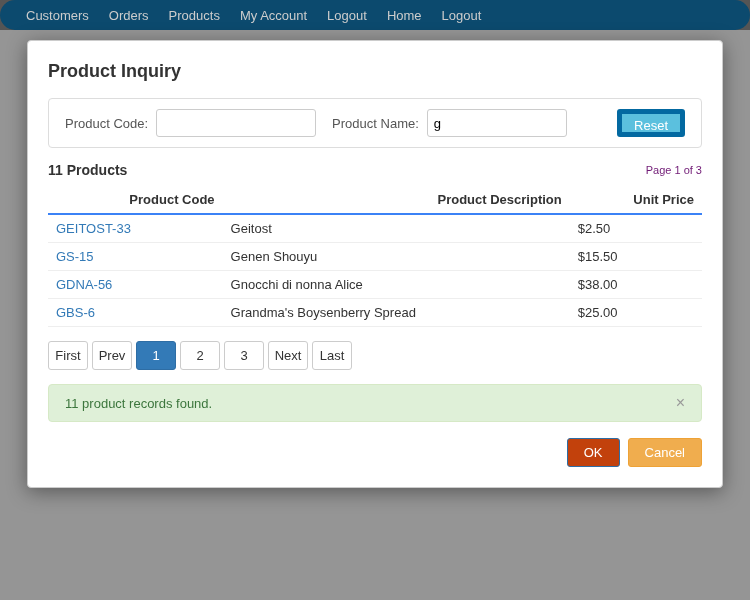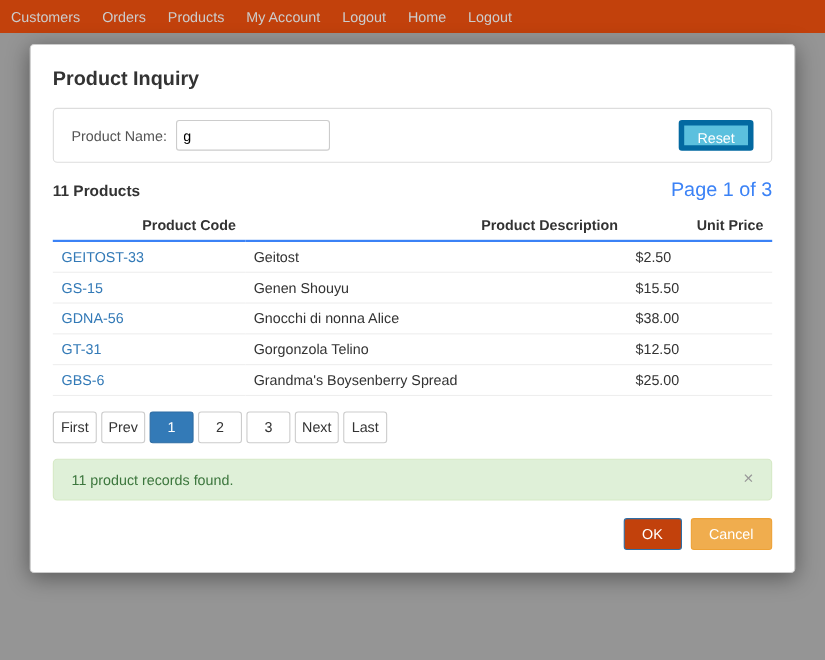--- a/index.html
+++ b/index.html
@@ -8,26 +8,27 @@
       font-size: 14px;
       background: #555;
       width: 750px;
       height: 600px;
       overflow: hidden;
       position: relative;
     }
 
     
     .nav-bar {
-      background: #c2410c;
+      background: #0c4a6e;
       height: 30px;
       display: flex;
       align-items: center;
-      padding: 0 10px;
+      padding: 0 26px;
       gap: 20px;
+      border-radius: 15px;
     }
     .nav-item {
       color: #ccc;
       font-size: 13px;
       cursor: pointer;
     }
 
     
     .page-bg {
       background: #f5f5f5;
@@ -118,22 +119,22 @@
       justify-content: space-between;
       align-items: center;
       margin-bottom: 8px;
     }
     .products-count {
       font-weight: bold;
       font-size: 14px;
       color: #333;
     }
     .page-info {
-      font-size: 18px;
-      color: #3b82f6;
+      font-size: 11px;
+      color: #701a75;
     }
 
     
     .product-table {
       width: 100%;
       border-collapse: collapse;
       margin-bottom: 14px;
     }
     .product-table th {
       text-align: right;
@@ -237,20 +238,24 @@
 </nav>
 
 <div class="page-bg"></div>
 
 <div class="modal-overlay">
   <div class="modal">
 
     <div class="modal-title">Product Inquiry</div>
 
     <div class="search-form">
+      <div class="field-group">
+        <label class="field-label">Product Code:</label>
+        <input class="field-input product-code-input" type="text" value="" style="">
+      </div>
       <div class="field-group">
         <label class="field-label">Product Name:</label>
         <input class="field-input product-name-input" type="text" value="g" style="">
       </div>
       <button class="reset-btn">Reset</button>
     </div>
 
     <div class="table-info">
       <span class="products-count">11 Products</span>
       <span class="page-info">Page 1 of  3</span>
@@ -281,27 +286,20 @@
     </tr>
           <tr>
       <td>
         <a class="product-link">GDNA-56</a>
       </td>
       <td>Gnocchi di nonna Alice</td>
       <td>$38.00</td>
     </tr>
           <tr>
       <td>
-        <a class="product-link">GT-31</a>
-      </td>
-      <td>Gorgonzola Telino</td>
-      <td>$12.50</td>
-    </tr>
-          <tr>
-      <td>
         <a class="product-link">GBS-6</a>
       </td>
       <td>Grandma's Boysenberry Spread</td>
       <td>$25.00</td>
     </tr>
         </tbody>
     </table>
 
     <div class="pagination">
       <button class="page-btn">First</button>

